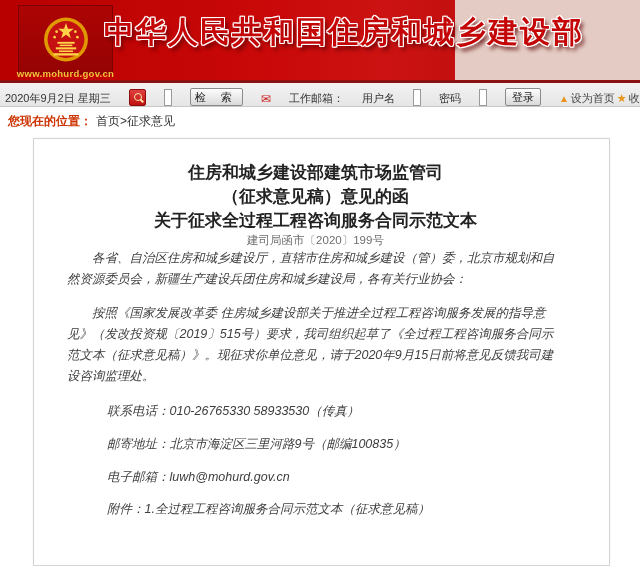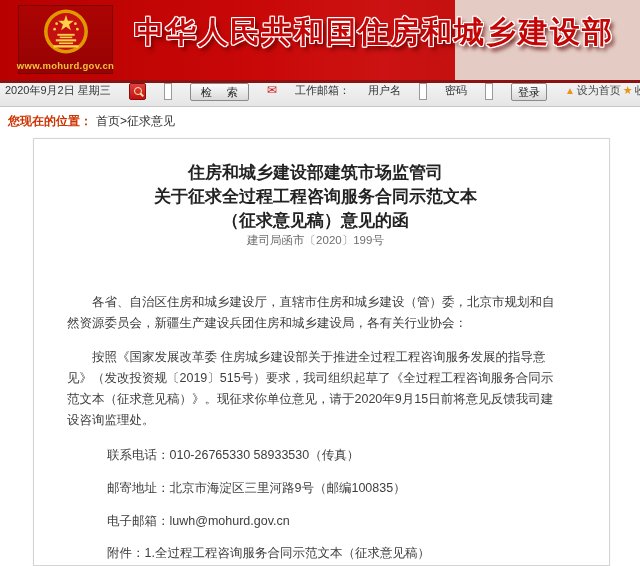--- a/index.html
+++ b/index.html
@@ -16,64 +16,64 @@
       linear-gradient(90deg, rgba(198,4,4,1) 0%, rgba(198,8,8,.75) 22%, rgba(200,40,30,.35) 45%, rgba(0,0,0,0) 65%),
       radial-gradient(circle at 28% 78%, rgba(96,92,42,.85) 0 16px, rgba(0,0,0,0) 17px),
       radial-gradient(circle at 44% 60%, rgba(104,104,48,.75) 0 14px, rgba(0,0,0,0) 15px),
       radial-gradient(circle at 55% 88%, rgba(80,84,38,.7) 0 13px, rgba(0,0,0,0) 14px),
       repeating-linear-gradient(90deg, rgba(0,0,0,0) 0 16px, rgba(150,115,108,.45) 16px 22px),
       repeating-linear-gradient(0deg, rgba(0,0,0,0) 0 13px, rgba(160,125,118,.35) 13px 17px),
       linear-gradient(180deg,#e8d2ca 0%,#e0c4bc 60%,#cfae a6 100%);
     background-color:#e4ccc4; }
   .emblem-panel { position:absolute; left:18px; top:5px; width:95px; height:69px;
     background:linear-gradient(180deg,#ad0404,#960303); border:1px solid #7d0202;
-    display:flex; flex-direction:column; align-items:center; justify-content:flex-start; padding-top:2px; }
+    display:flex; flex-direction:column; align-items:center; justify-content:flex-start; padding-top:10px; }
   .site-url { color:#f2c23c; font-size:9.5px; font-weight:bold; letter-spacing:.3px; margin-top:1px; }
-  .banner-titles { position:absolute; left:134px; top:12px; width:455px; text-align:right; }
+  .banner-titles { position:absolute; left:104px; top:12px; width:455px; text-align:right; }
   .cn-title { font-size:30px; font-weight:bold; letter-spacing:2px; color:#c40606; white-space:nowrap;
     text-shadow:-1px -1px 0 #fff,1px -1px 0 #fff,-1px 1px 0 #fff,1px 1px 0 #fff,0 -1px 0 #fff,0 1px 0 #fff,-1px 0 0 #fff,1px 0 0 #fff,3px 4px 4px rgba(90,0,0,.85); }
   .en-subtitle { margin-top:6px; font-size:10px; font-weight:bold; color:rgba(210,178,60,.95); letter-spacing:.2px; white-space:nowrap; }
   .banner-strip { height:3px; background:#8a1212; }
 
   
   .toolbar { height:24px; background:linear-gradient(180deg,#f2f2f2,#e6e6e6);
-    border-bottom:1px solid #c8c8c8; display:flex; align-items:flex-start; gap:18px;
+    border-bottom:1px solid #c8c8c8; display:flex; align-items:flex-end; gap:18px;
     padding:0 5px; font-size:11px; color:#333; white-space:nowrap; }
   .tb-date { flex:0 0 auto; }
   .mag-btn { flex:0 0 auto; width:17px; height:17px; background:linear-gradient(180deg,#e04040,#c01212);
     border:1px solid #8d0b0b; border-radius:2px; position:relative; cursor:pointer; }
   .mag-btn::before { content:""; position:absolute; left:4px; top:3px; width:6px; height:6px;
     border:1.5px solid #ffe9a8; border-radius:50%; }
   .mag-btn::after { content:""; position:absolute; left:10px; top:10px; width:4px; height:1.5px;
     background:#ffe9a8; transform:rotate(45deg); }
   .tb-input { height:17px; border:1px solid #9a9a9a; background:#fff; font-size:11px; padding:0 3px; min-width:0; }
   .search-input { width:104px; flex:1 1 auto; max-width:118px; }
   .btn { height:18px; background:linear-gradient(180deg,#fdfdfd,#d9d9d9); border:1px solid #8b8b8b;
     border-radius:2px; font-size:11px; color:#222; cursor:pointer; padding:0 6px; line-height:15px; }
-  .search-btn { letter-spacing:6px; padding:0 4px 0 10px; }
+  .search-btn { letter-spacing:6px; padding:0 4px 0 4px; }
   .env-icon { color:#cc2020; font-size:12px; flex:0 0 auto; }
   .user-input { width:62px; flex:1 1 auto; max-width:74px; }
   .pass-input { width:64px; flex:1 1 auto; max-width:80px; }
   .tb-right { margin-left:auto; display:flex; align-items:center; gap:2px; flex:0 0 auto; color:#444; }
   .home-icon { color:#e8941a; font-size:10px; font-weight:bold; }
   .fav-icon { color:#e8941a; font-size:11px; }
   .tb-link { cursor:pointer; color:#444; }
 
   
   .breadcrumb { height:28px; display:flex; align-items:center; padding:0 8px; font-size:12px; background:#fff; }
   .bc-label { color:#cc3300; font-weight:bold;text-align:right; }
   .bc-path { color:#333; margin-left:4px; }
 
   
   .doc-panel { position:absolute; left:33px; top:138px; width:577px; height:428px;
     background:#fff; border:1px solid #d4d4d4; box-shadow:0 0 2px rgba(0,0,0,.06);
     padding:22px 45px 12px 33px; overflow:hidden; }
   .doc-title { text-align:center; font-size:17px; font-weight:bold; color:#222; line-height:24px; }
   .doc-number { text-align:center; font-size:11.5px; color:#6e6e6e; }
-  .doc-body { margin-top:44px; font-size:12.5px; color:#3d3d3d; line-height:21px; }
+  .doc-body { font-size:12.5px; color:#3d3d3d; line-height:21px;font-style:italic; }
   .para { text-indent:2em; }
   .para + .para { margin-top:13px; }
   .info-line { margin-top:15px; padding-left:40px; line-height:18px; }
   .attach-group { margin-top:10px; }
   .attach-line { margin-top:14px; padding-left:40px; line-height:18px; cursor:pointer; }
 </style>
 </head>
 <body>
 
 <div class="page">
@@ -125,22 +125,22 @@
     </span>
   </div>
 
   <div class="breadcrumb">
     <span class="bc-label">您现在的位置：</span>
     <span class="bc-path">首页&gt;征求意见</span>
   </div>
 
   <div class="doc-panel">
     <div class="doc-title">住房和城乡建设部建筑市场监管司</div>
+    <div class="doc-title">（征求意见稿）意见的函</div>
     <div class="doc-title">关于征求全过程工程咨询服务合同示范文本</div>
-    <div class="doc-title">（征求意见稿）意见的函</div>
     <div class="doc-number">建司局函市〔2020〕199号</div>
 
     <div class="doc-body">
       <div class="para">各省、自治区住房和城乡建设厅，直辖市住房和城乡建设（管）委，北京市规划和自然资源委员会，新疆生产建设兵团住房和城乡建设局，各有关行业协会：</div>
       <div class="para">按照《国家发展改革委 住房城乡建设部关于推进全过程工程咨询服务发展的指导意见》（发改投资规〔2019〕515号）要求，我司组织起草了《全过程工程咨询服务合同示范文本（征求意见稿）》。现征求你单位意见，请于2020年9月15日前将意见反馈我司建设咨询监理处。</div>
 
       <div class="info-line">联系电话：010-26765330  58933530（传真）</div>
       <div class="info-line">邮寄地址：北京市海淀区三里河路9号（邮编100835）</div>
       <div class="info-line">电子邮箱：luwh@mohurd.gov.cn</div>
 

